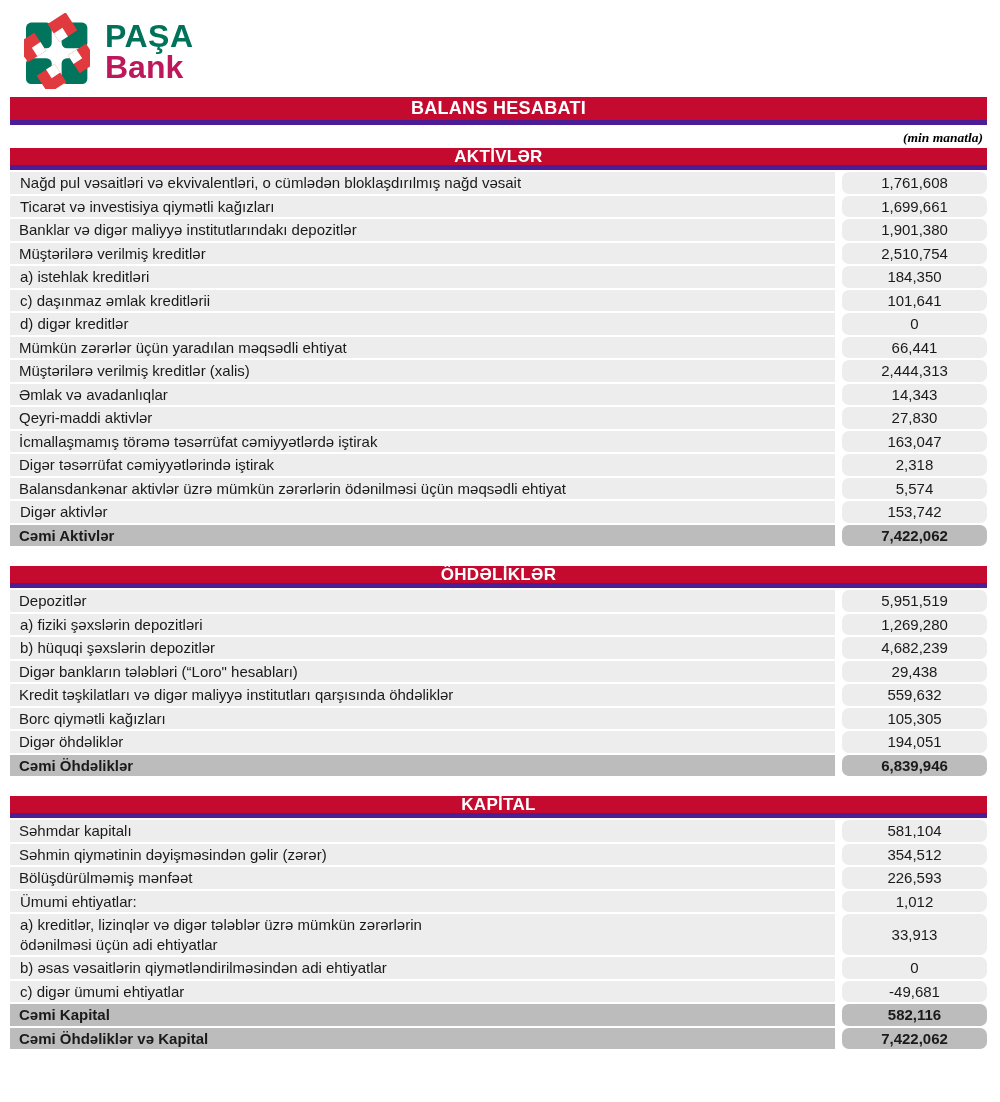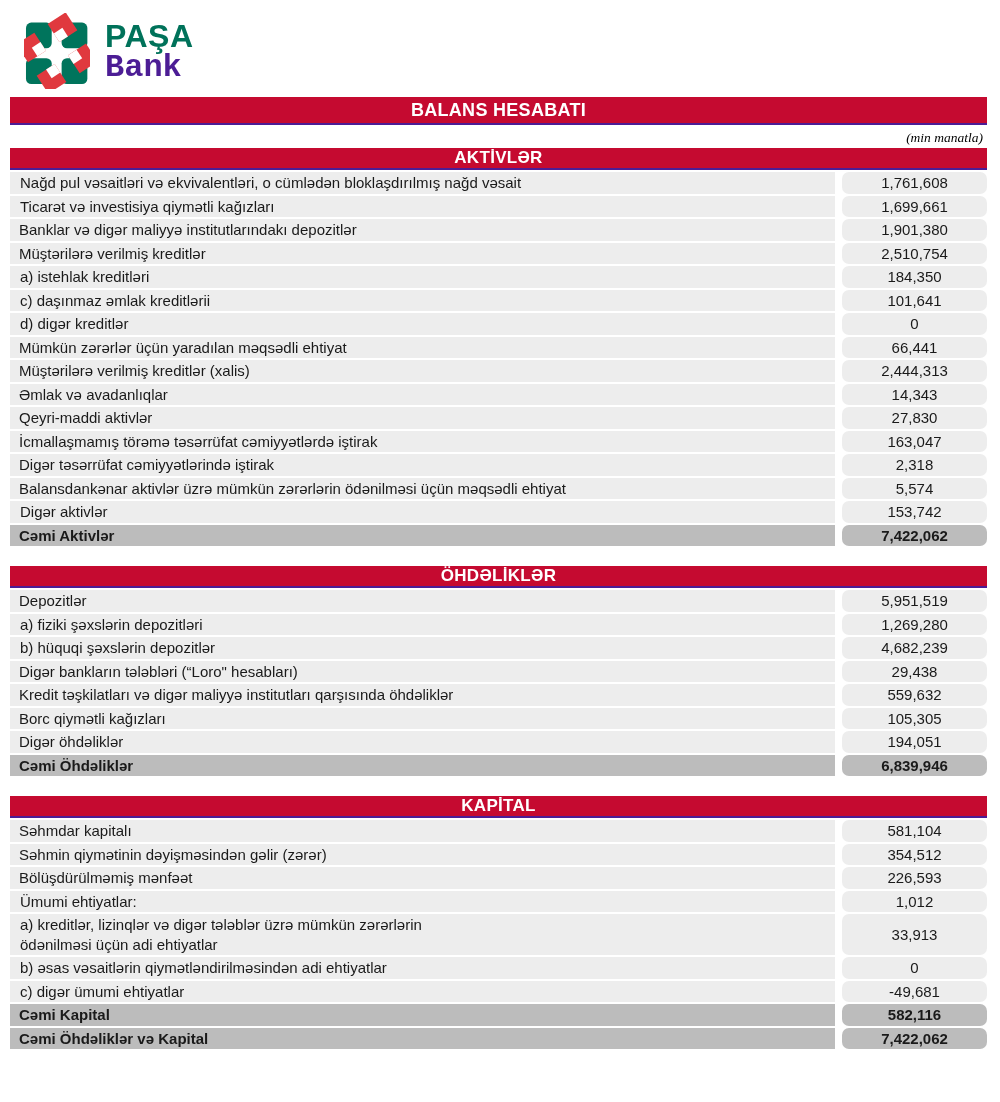--- a/index.html
+++ b/index.html
@@ -5,31 +5,31 @@
   * { margin:0; padding:0; box-sizing:border-box; }
   html, body { background:#ffffff; }
   body {
     width:1000px; height:1102px; position:relative; overflow:hidden;
     font-family:"Liberation Sans", sans-serif; color:#1a1a1a;
   }
   .brand { display:flex; align-items:center; gap:15px; padding:10px 0 0 24px; height:92px; }
   .brand-mark { width:66px; height:76px; }
   .brand-text { font-weight:bold; line-height:0.98; margin-top:2px; }
   .brand-top { font-size:32px; color:#00725A; letter-spacing:0.5px; }
-  .brand-bottom { font-size:32px; color:#4c1d95;font-family:Liberation Mono, monospace; }
+  .brand-bottom { font-size:32px; color:#be185d; }
 
   .bar {
     margin:0 13px 0 10px; background:#C50A30; color:#ffffff;
     font-weight:bold; display:flex; align-items:center; justify-content:center;
-    border-bottom:2px solid #4c1d95;
+    border-bottom:5px solid #4c1d95;
   }
   .title-bar { margin-top:5px; height:28px; font-size:18px; letter-spacing:0.3px; }
   .unit-note {
     height:23px; padding:5px 17px 0 0; text-align:right; color:#000;
-    font-family:"Liberation Serif", serif; font-style:italic; font-weight:normal; font-size:13.5px;
+    font-family:"Liberation Serif", serif; font-style:italic; font-weight:bold; font-size:13.5px;
   }
   .section { margin-top:20px; }
   #sections .section:first-child { margin-top:0; }
   .section-header { height:22px; font-size:17px; letter-spacing:0.3px; }
   .rows { margin-top:2px; }
 
   .row { display:flex; margin:0 13px 2px 10px; }
   .cell { background:#EDEDED; }
   .label {
     width:825px; margin-right:7px; min-height:21px;

